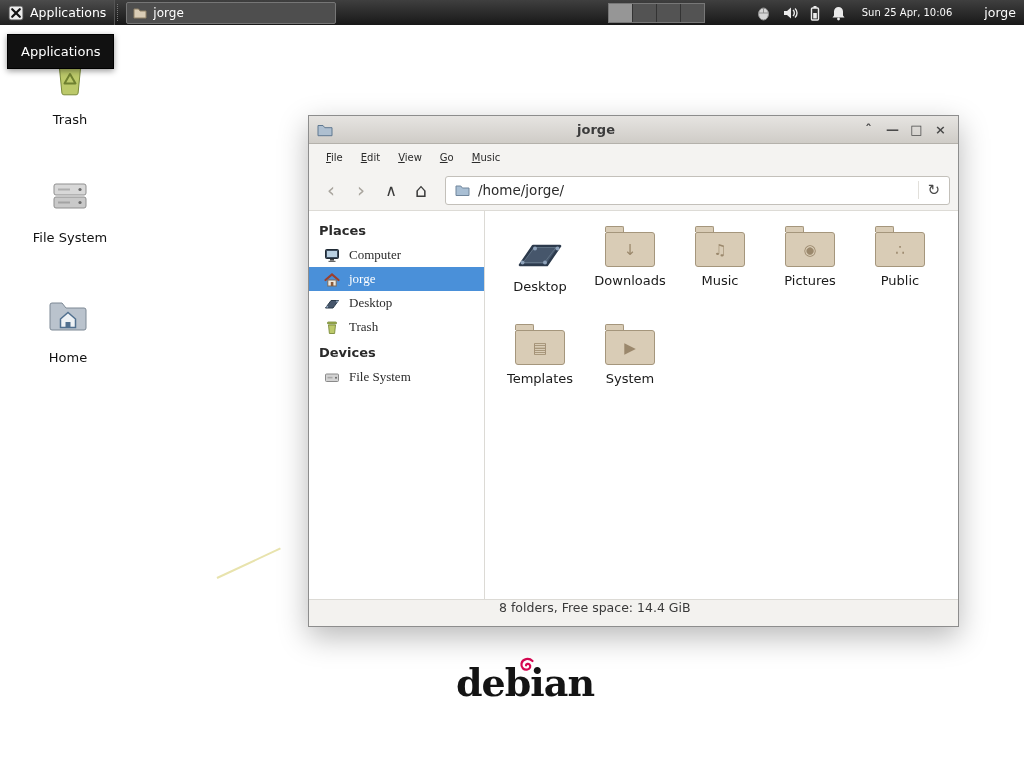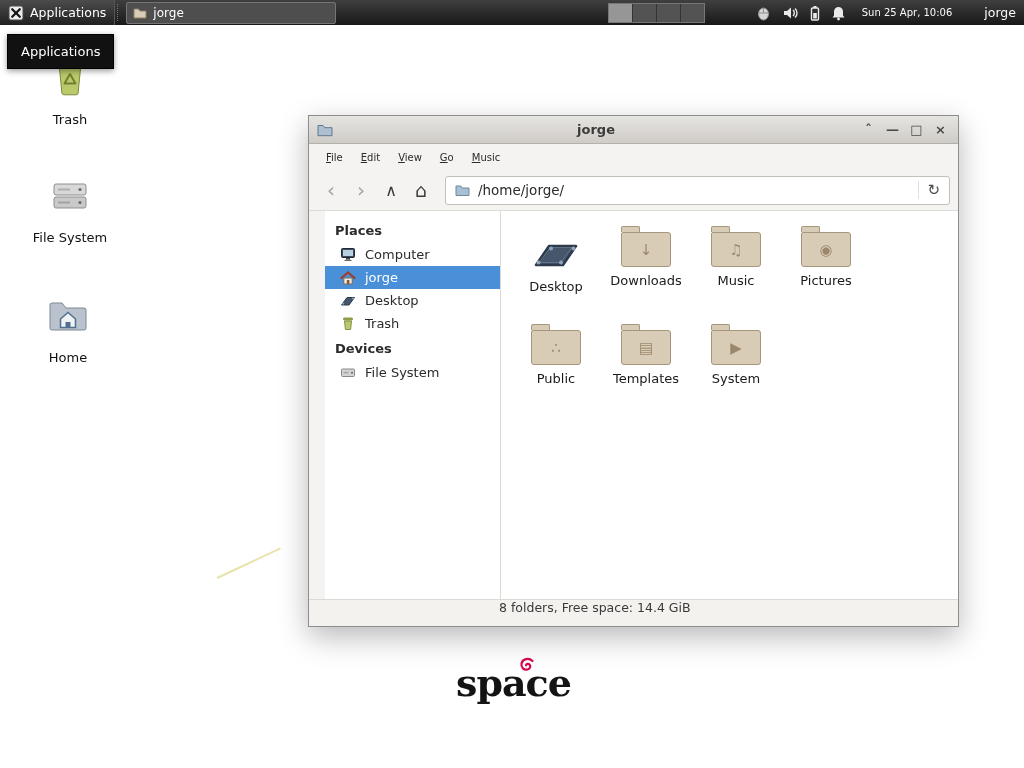--- a/index.html
+++ b/index.html
@@ -41,24 +41,24 @@
   .wbtn{width:19px;text-align:center;font-size:13px;color:#4a4a4a;line-height:19px;font-weight:bold;}
   .menubar{height:26px;display:flex;align-items:center;padding-left:8px;font-size:10px;color:#2b2b2b;background:#f4f3f1;}
   .menu-item{display:inline-block;padding:4px 9px;}
   .menu-item::first-letter{text-decoration:underline;}
   .toolbar{height:40px;display:flex;align-items:center;gap:2px;padding:0 8px;background:#f4f3f1;border-bottom:1px solid #ddDBd6;}
   .tbtn{width:28px;height:28px;display:flex;align-items:center;justify-content:center;font-size:20px;color:#a9a59e;}
   .tbtn.dark{color:#3b3b3b;font-size:16px;}
   .tbtn.home{font-size:19px;}
   .locbar{flex:1;height:27px;margin-left:8px;background:#fff;border:1px solid #c3c0ba;border-radius:3px;display:flex;align-items:center;gap:8px;padding:0 9px;font-size:13.5px;color:#2b2b2b;}
   .locbar .reload{margin-left:auto;color:#4a4a4a;font-size:15px;padding-left:8px;border-left:1px solid #e2e0db;}
-  .win-body{flex:1;display:flex;min-height:0;background:#14532d;margin-left:16px;}
+  .win-body{flex:1;display:flex;min-height:0;background:#14532d;}
   .sidebar{width:176px;border-right:1px solid #dcdad5;padding-top:6px;font-size:13px;color:#2b2b2b;background:#fff;box-sizing:border-box;}
   .side-header{font-weight:bold;padding:6px 10px 5px 10px;}
-  .side-item{display:flex;align-items:flex-start;gap:9px;padding:4px 10px 4px 15px;}
+  .side-item{display:flex;align-items:flex-end;gap:9px;padding:4px 10px 4px 15px;font-family:Liberation Serif, serif;}
   .side-item.selected{background:#4a90d9;color:#fff;}
   .side-item svg{flex:0 0 auto;display:block;}
   .content{flex:1;display:flex;flex-direction:column;background:#fff;}
   .icon-grid{flex:1;padding:12px 10px 0 10px;display:flex;flex-wrap:wrap;align-content:flex-start;}
   .grid-item{width:90px;height:98px;display:flex;flex-direction:column;align-items:center;}
   .gi-label{margin-top:6px;font-size:13px;color:#1a1a1a;text-align:center;}
   .folder{width:50px;height:35px;background:#d9ccb6;border:1.5px solid #a5967c;border-radius:2px 3px 3px 3px;position:relative;margin-top:9px;box-sizing:border-box;}
   .folder::before{content:"";position:absolute;top:-7px;left:-1.5px;width:17px;height:5px;background:#d9ccb6;border:1.5px solid #a5967c;border-bottom:none;border-radius:2px 2px 0 0;}
   .emblem{position:absolute;inset:0;display:flex;align-items:center;justify-content:center;font-size:15px;color:#9b886c;}
   .statusbar{height:26px;border-top:1px solid #dcdad5;background:#f3f2ef;display:flex;align-items:flex-start;padding-left:190px;font-size:12.5px;color:#3a3a3a;}
@@ -308,21 +308,21 @@
         </div>
       </div>
     </div>
 
     <div class="statusbar">
       <span>8 folders, Free space: 14.4 GiB</span>
     </div>
   </div>
 
   <div class="debian">
-    <span>space</span>
+    <span>debian</span>
     <svg class="swirl" width="16" height="16" viewBox="0 0 16 16">
       <path d="M13.5 4 C10 0.5, 3.5 1.5, 2.5 6.5 C1.8 10.5, 5 13.5, 8.5 12.5 C11.2 11.7, 12 9, 10.5 7.5 C9.3 6.3, 7.3 6.8, 7 8.3" fill="none" stroke="#d70751" stroke-width="2.2" stroke-linecap="round"></path>
     </svg>
   </div>
 
   <div class="dock">
 
     <div class="dock-item">
       <svg width="38" height="38" viewBox="0 0 38 38">
         <rect x="3" y="5" width="32" height="24" fill="#4a8fd0" stroke="#28557f"></rect>

